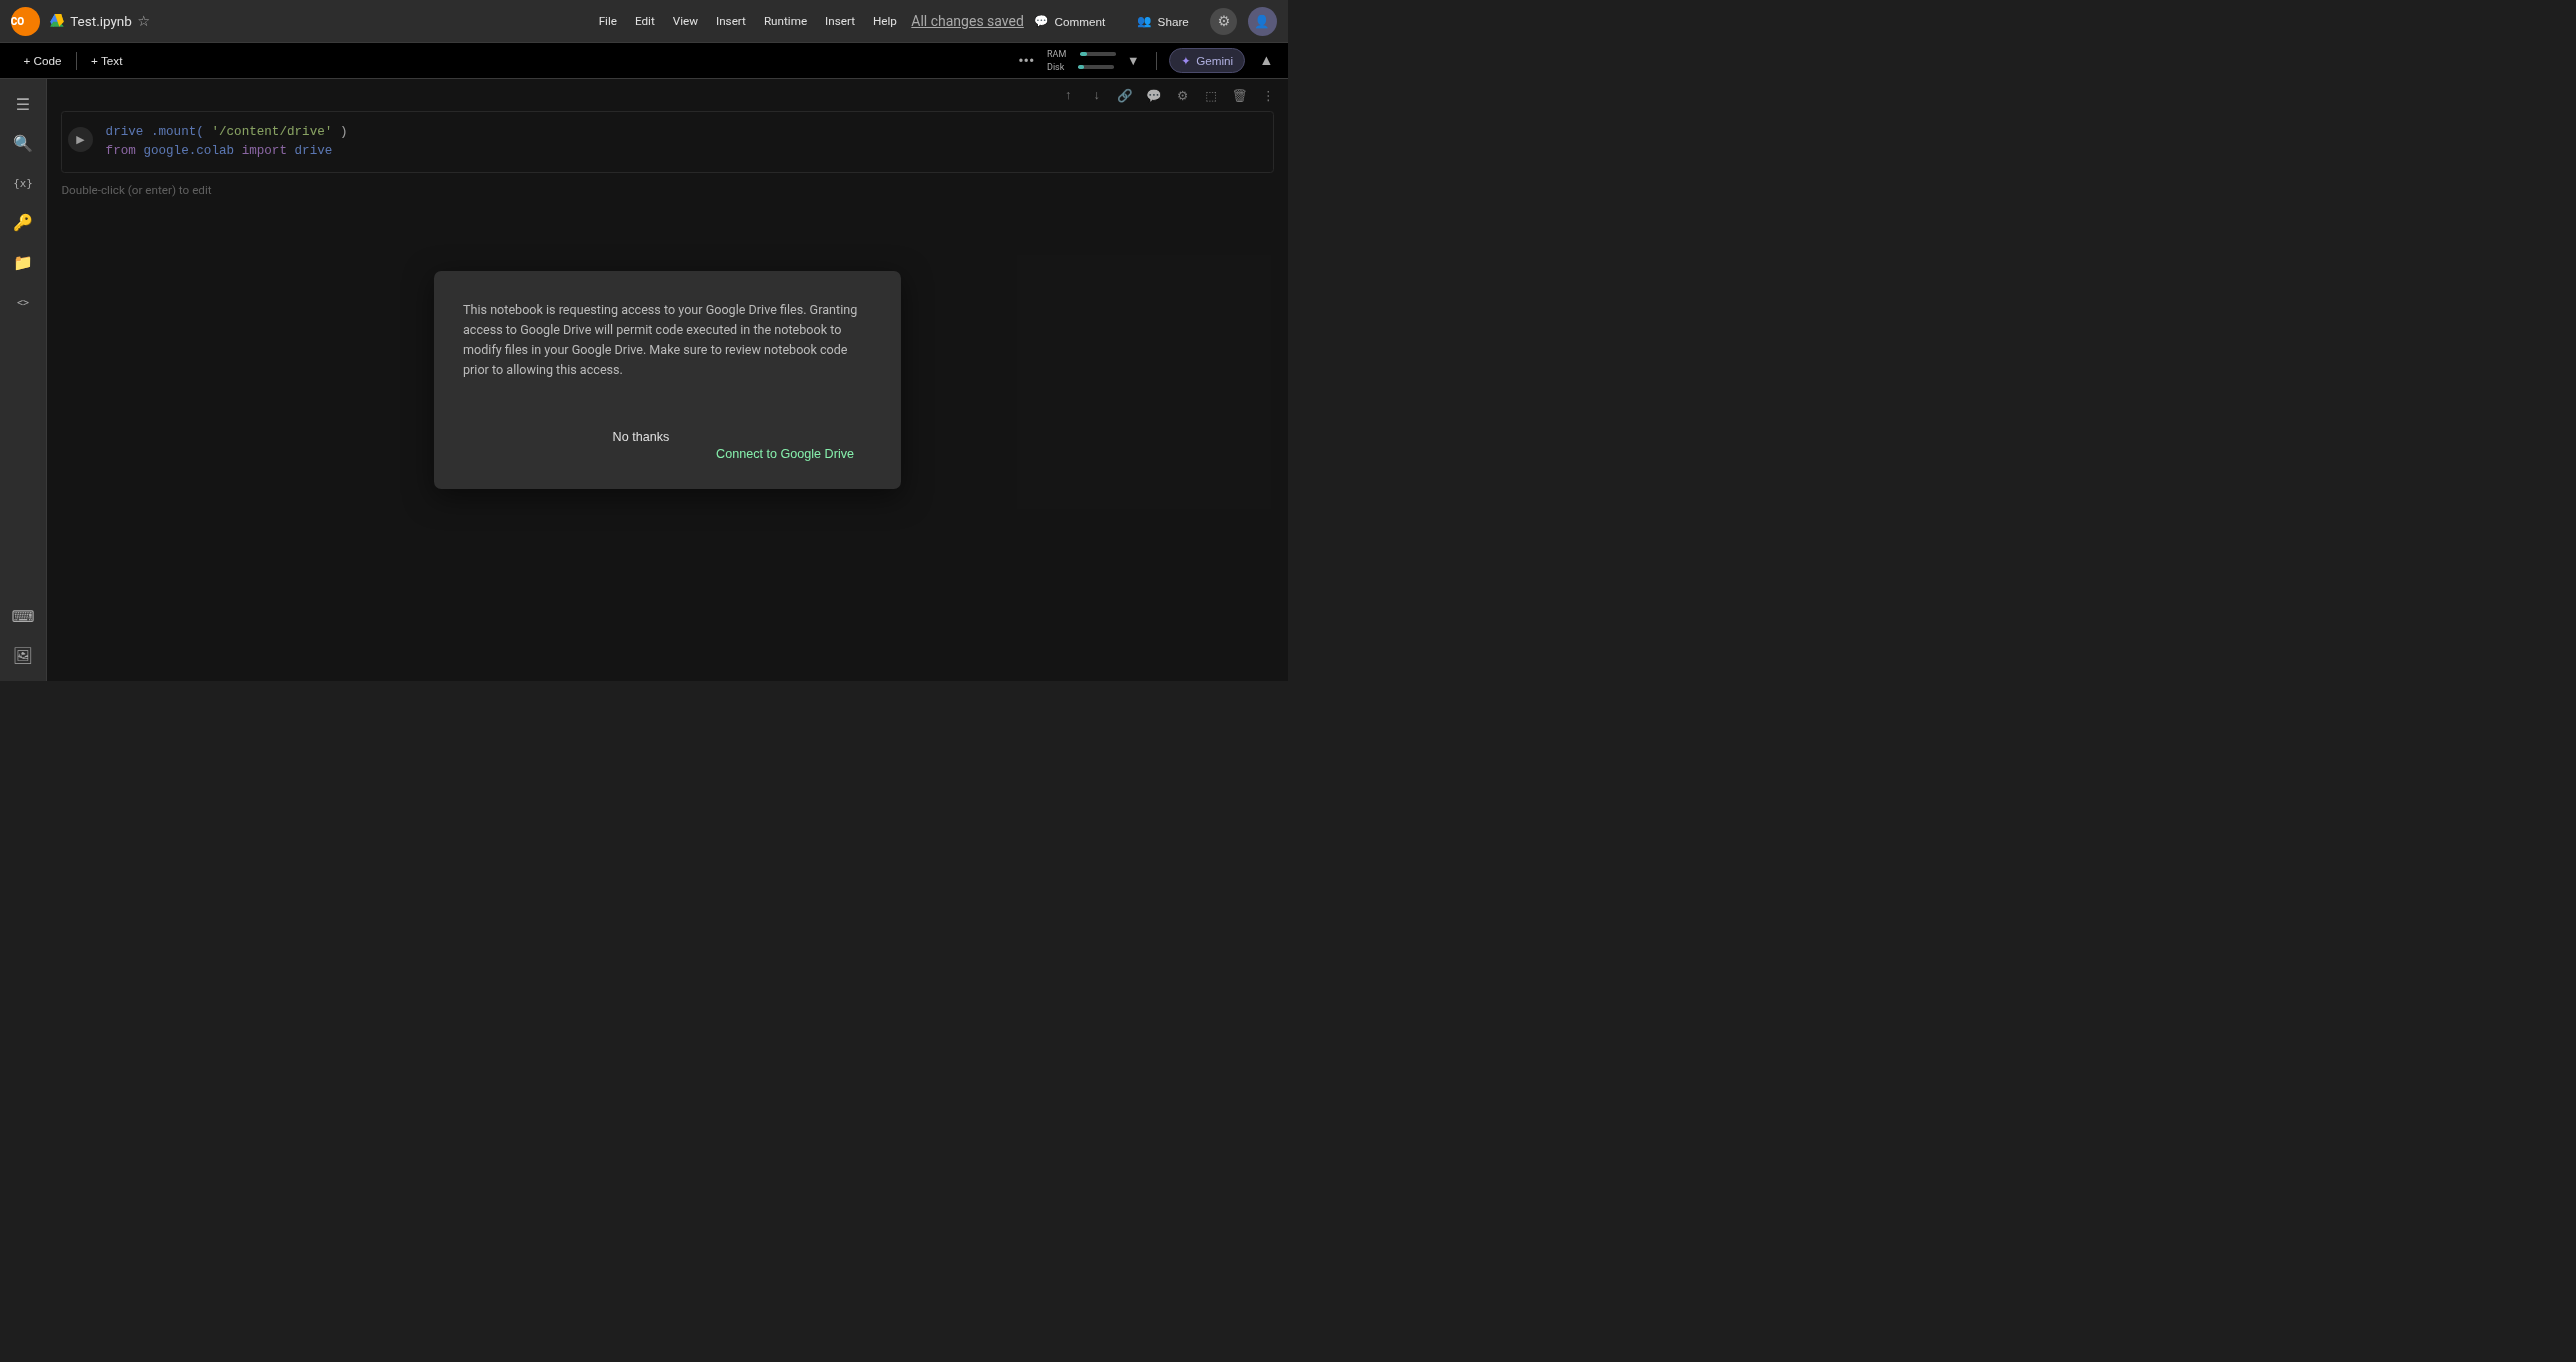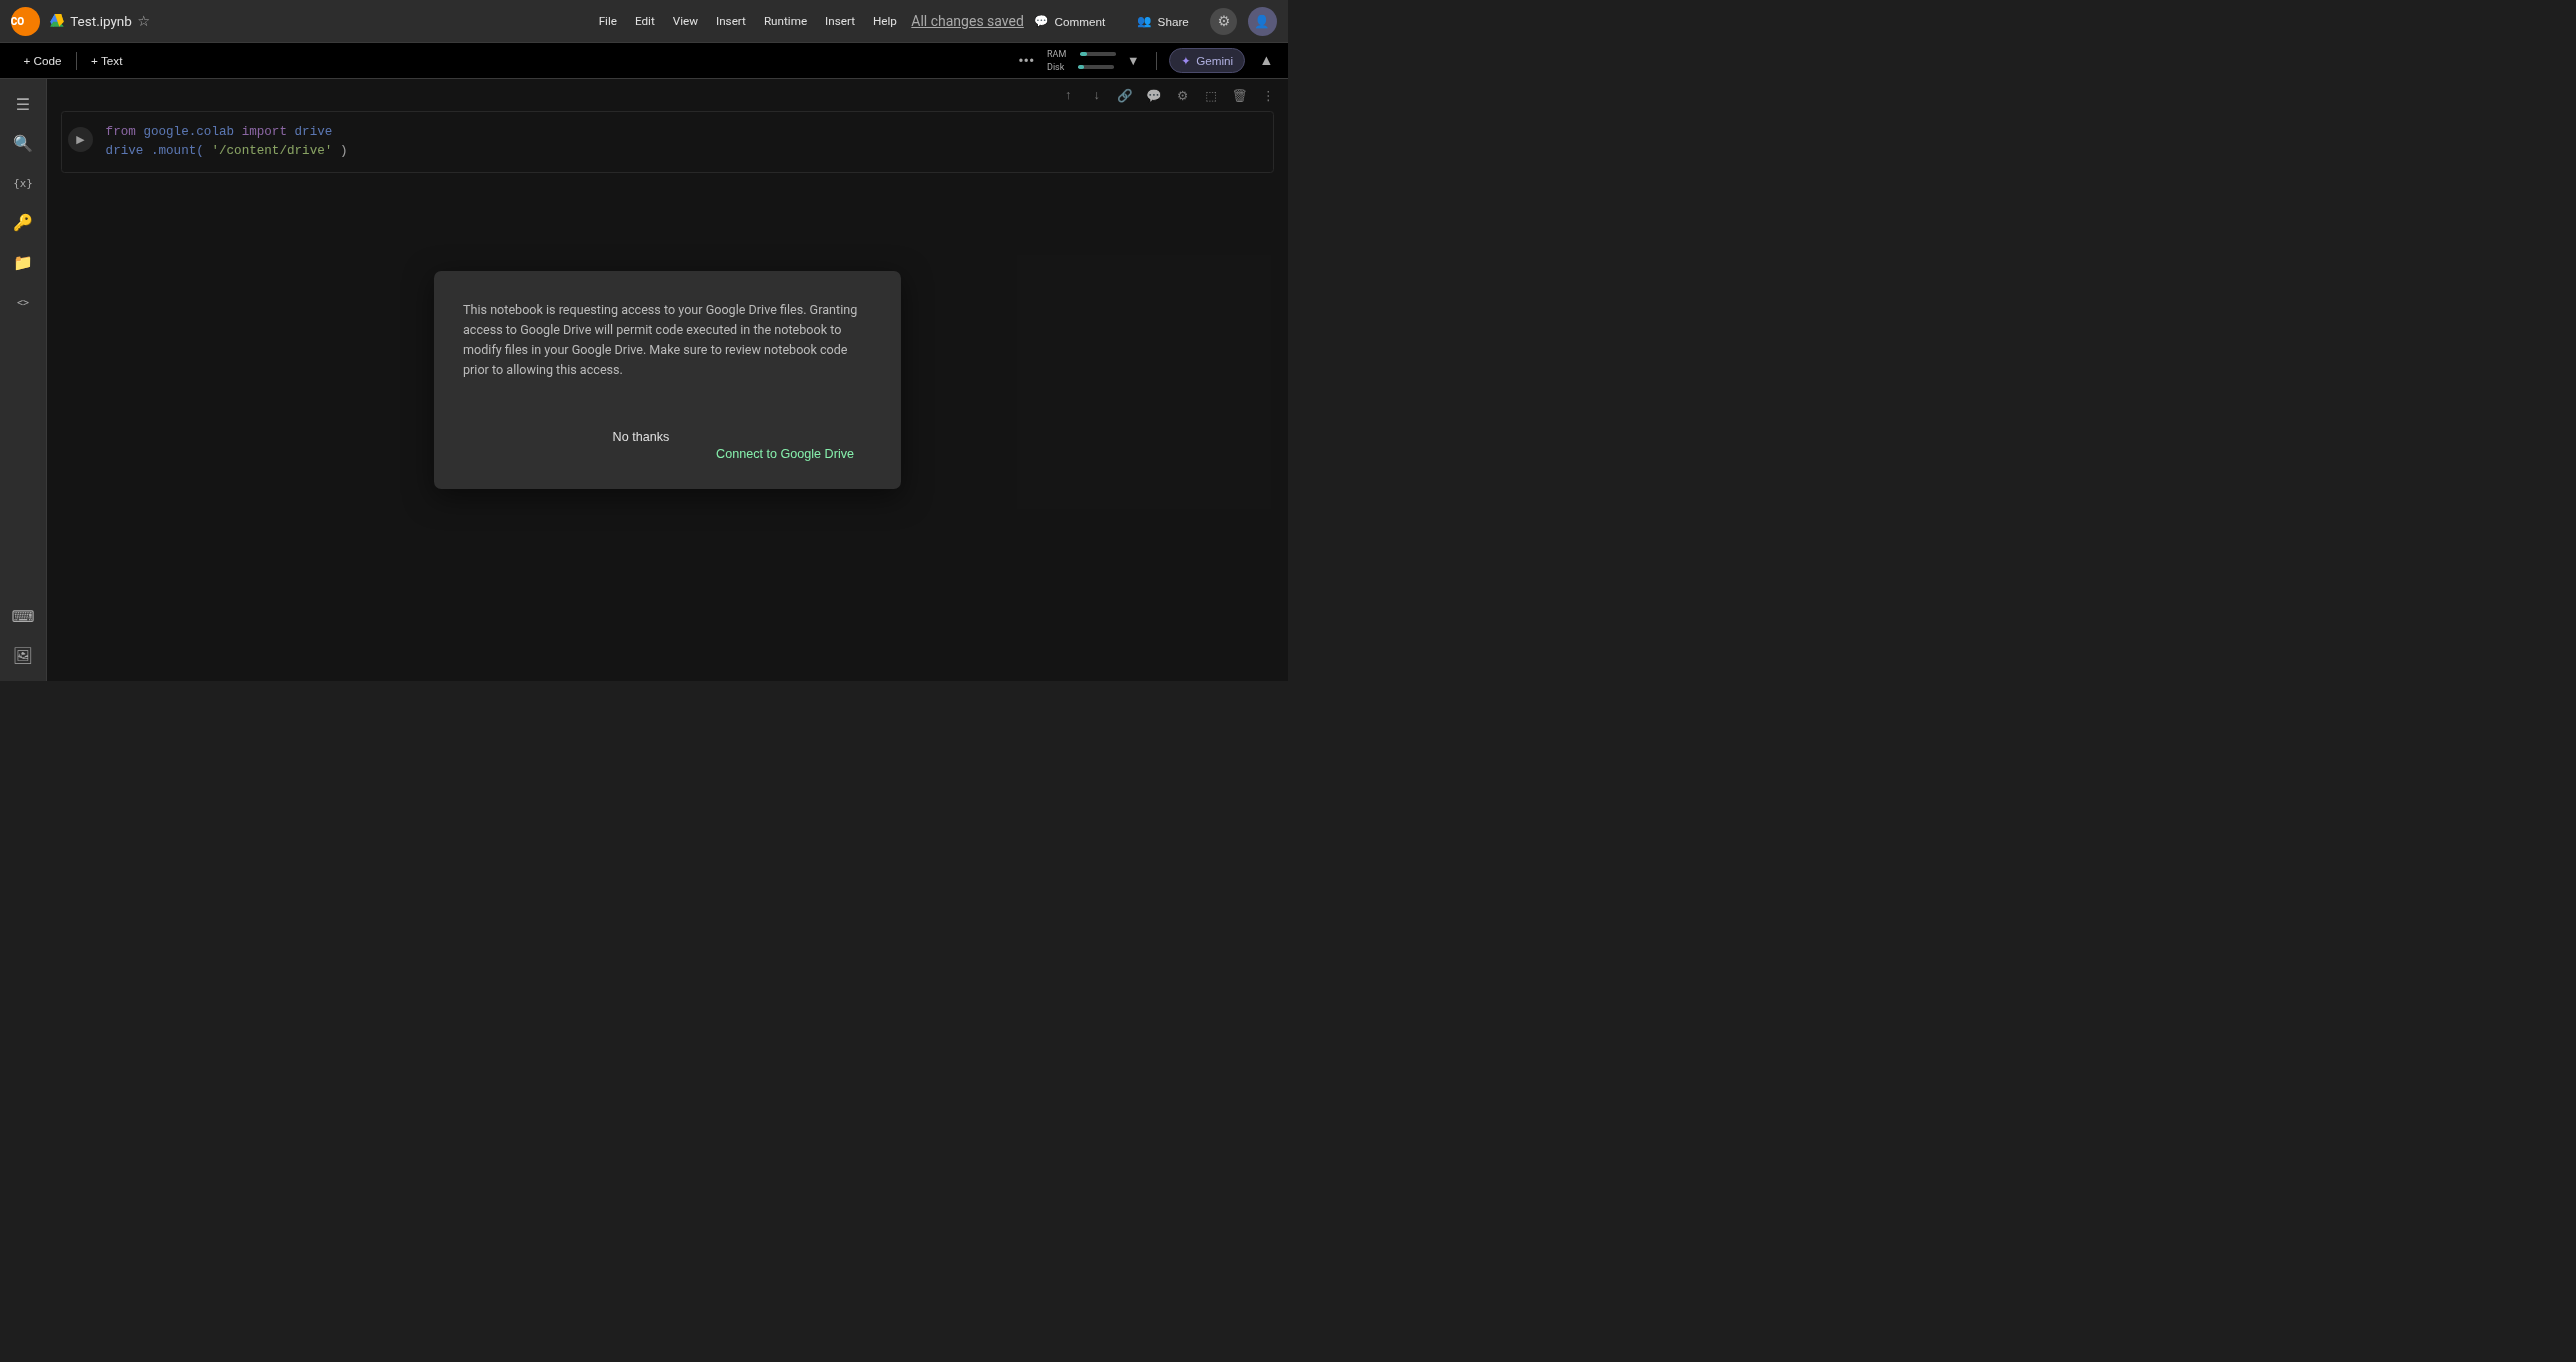--- a/index.html
+++ b/index.html
@@ -513,38 +513,39 @@
       </button>
     </div>
 
     <div class="code-cell">
       <div class="code-cell-inner">
         <div class="run-btn">
           <div class="run-circle">▶</div>
         </div>
         <div class="code-content">
           <div>
+            <span class="fn-name">drive</span>
+            <span class="fn-name">.mount(</span>
+            <span class="str-val">'/content/drive'</span>
+            <span class="plain">)</span>
+          </div>
+          <div>
             <span class="kw-from">from</span>
             <span class="plain"> </span>
             <span class="mod">google.colab</span>
             <span class="plain"> </span>
             <span class="kw-import">import</span>
             <span class="plain"> </span>
             <span class="fn-name">drive</span>
           </div>
-          <div>
-            <span class="fn-name">drive</span>
-            <span class="fn-name">.mount(</span>
-            <span class="str-val">'/content/drive'</span>
-            <span class="plain">)</span>
-          </div>
         </div>
       </div>
     </div>
 
+    <div class="hint-text">Double-click (or enter) to edit</div>
 
     <div class="modal-overlay">
       <div class="modal">
         <div class="modal-body">This notebook is requesting access to your Google Drive files. Granting access to Google Drive will permit code executed in the notebook to modify files in your Google Drive. Make sure to review notebook code prior to allowing this access.</div>
         <div class="modal-actions">
           <button class="btn-no-thanks">No thanks</button>
           <button class="btn-connect">Connect to Google Drive</button>
         </div>
       </div>
     </div>

